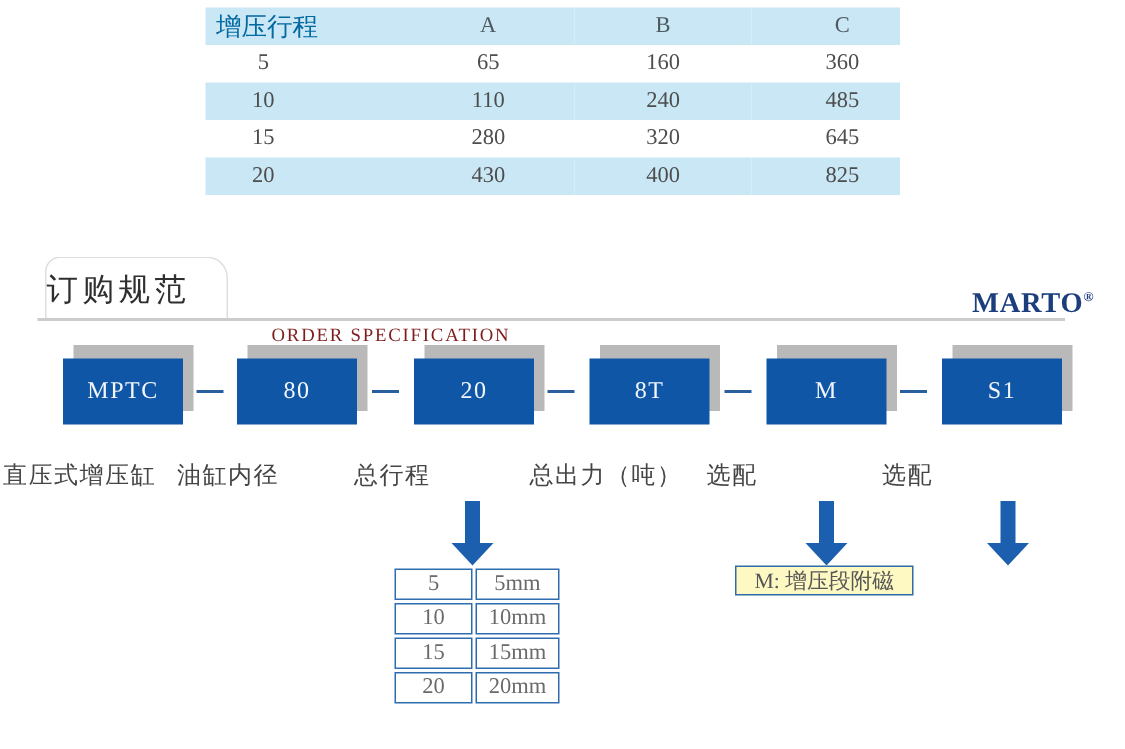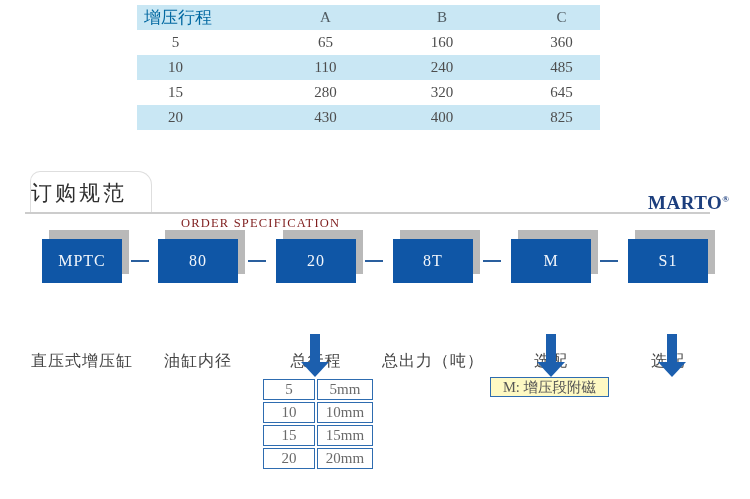--- a/index.html
+++ b/index.html
@@ -29,22 +29,22 @@
   .brand{position:absolute;left:648px;top:192px;width:90px;font-size:19px;font-weight:bold;
          color:#1c3e7d;letter-spacing:0.5px;}
   .brand sup{font-size:9px;}
 
   
   .seg{position:absolute;top:239px;width:80px;height:59px;}
   .seg .shadow{position:absolute;left:7px;top:-9px;width:80px;height:44px;background:#b9b9b9;}
   .seg .box{position:absolute;left:0;top:0;width:80px;height:44px;background:#0f56a6;
             display:flex;align-items:center;justify-content:center;
             color:#f2f6fb;font-size:16px;letter-spacing:1px;}
-  .seg .seg-label{position:absolute;left:-40px;top:68px;width:160px;text-align:center;
-                  font-size:16px;color:#454545;letter-spacing:1px;white-space:nowrap;margin-top:44px;}
+  .seg .seg-label{position:absolute;left:-40px;top:68px;width:160px;text-align:left;
+                  font-size:16px;color:#454545;letter-spacing:1px;white-space:nowrap;}
   .dash{position:absolute;top:260px;width:18px;height:2px;background:#2a5f9e;}
 
   
   .arrow{position:absolute;top:334px;width:28px;height:43px;}
   .arrow .stem{position:absolute;left:9px;top:0;width:10px;height:28px;background:#1c5fae;}
   .arrow .head{position:absolute;left:0;top:28px;width:0;height:0;
                border-left:14px solid transparent;border-right:14px solid transparent;
                border-top:15px solid #1c5fae;}
 
   

